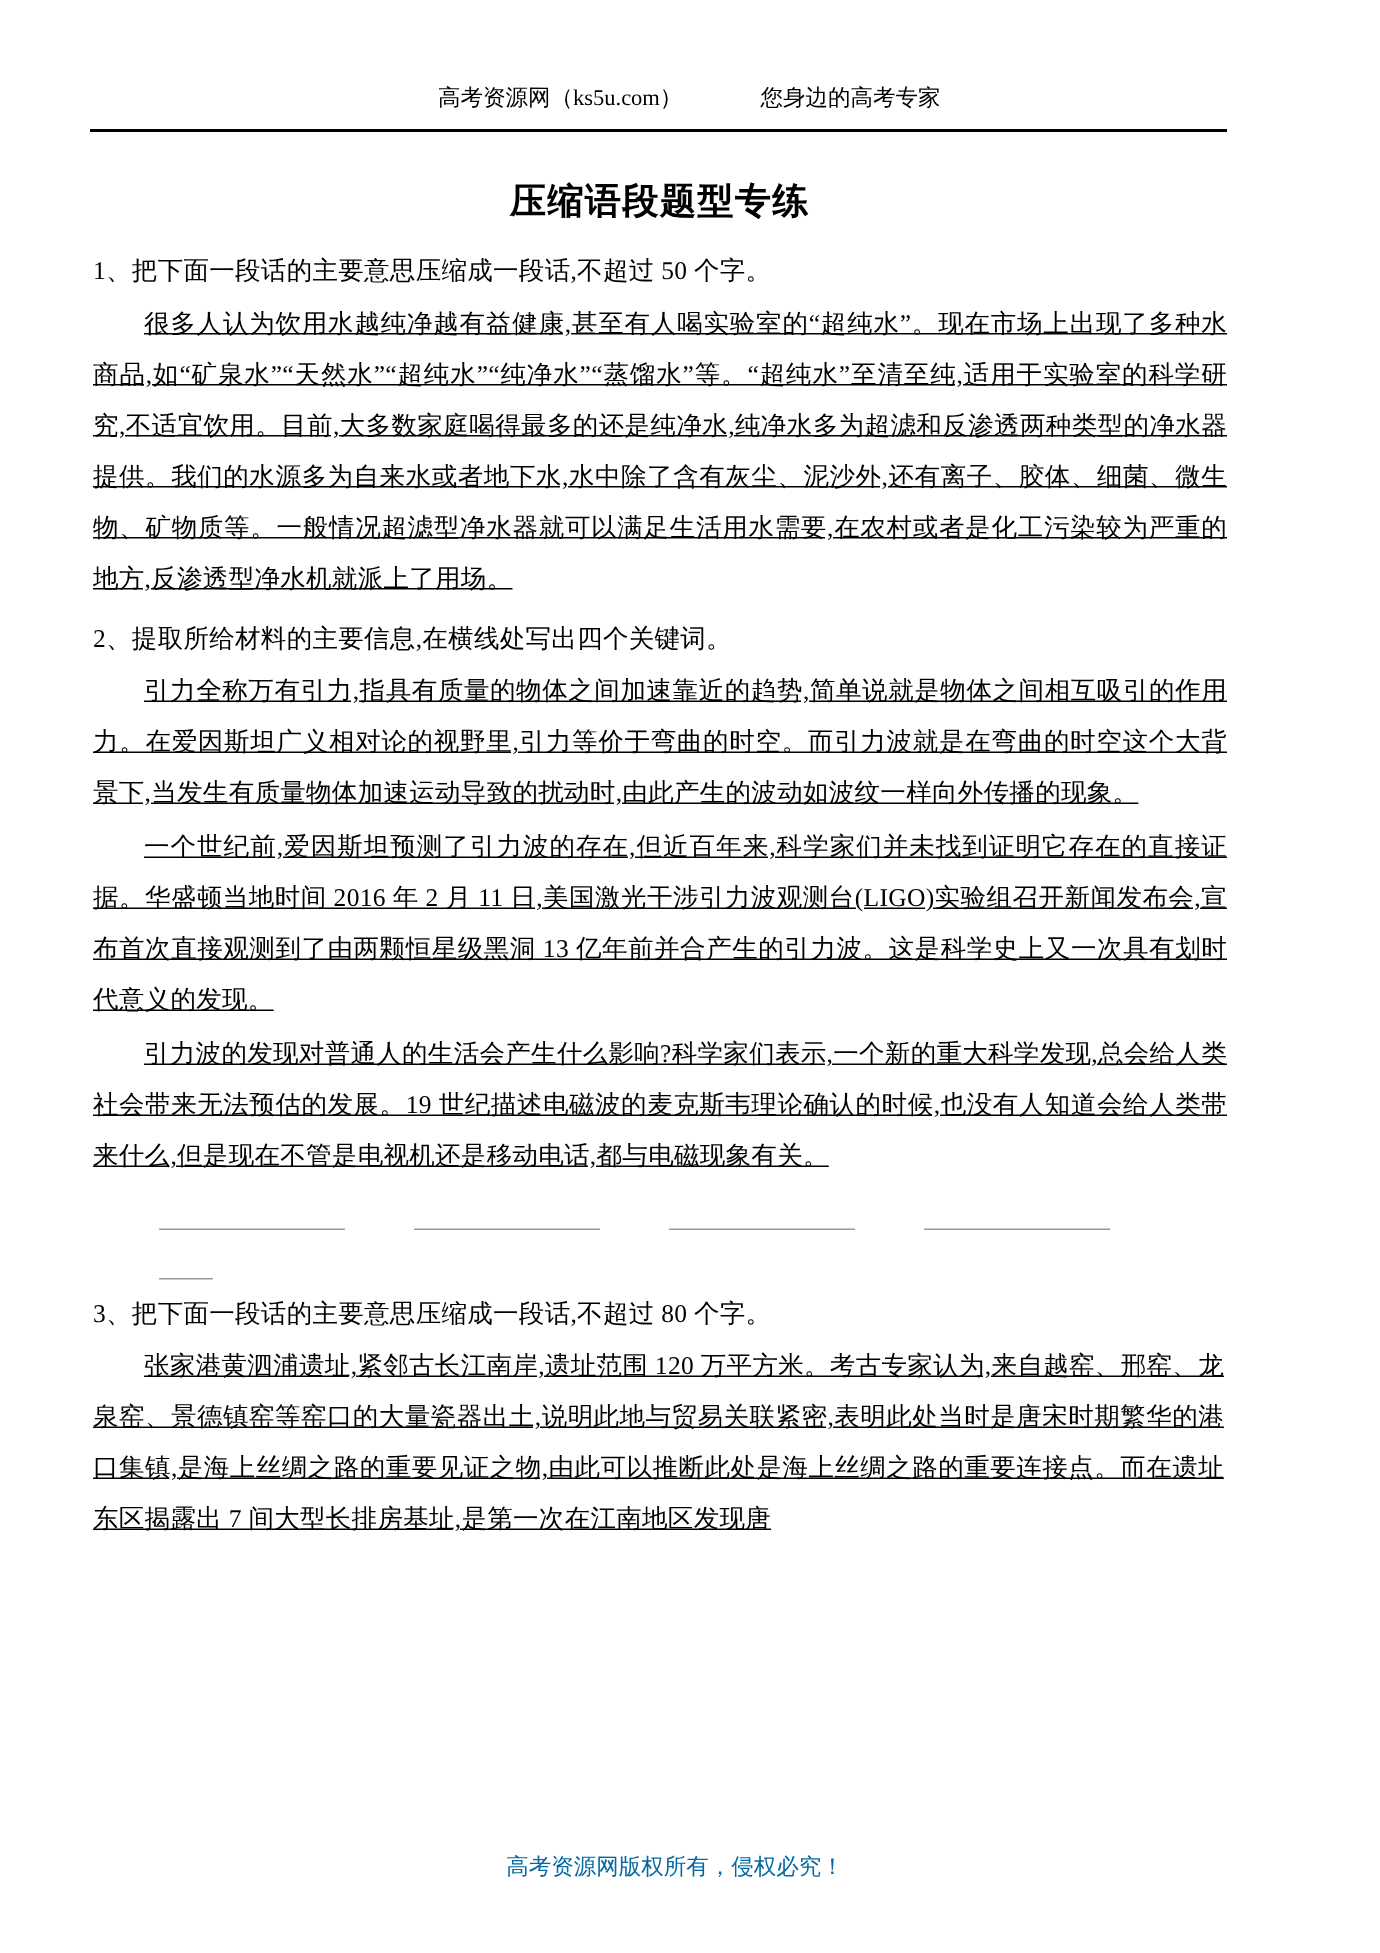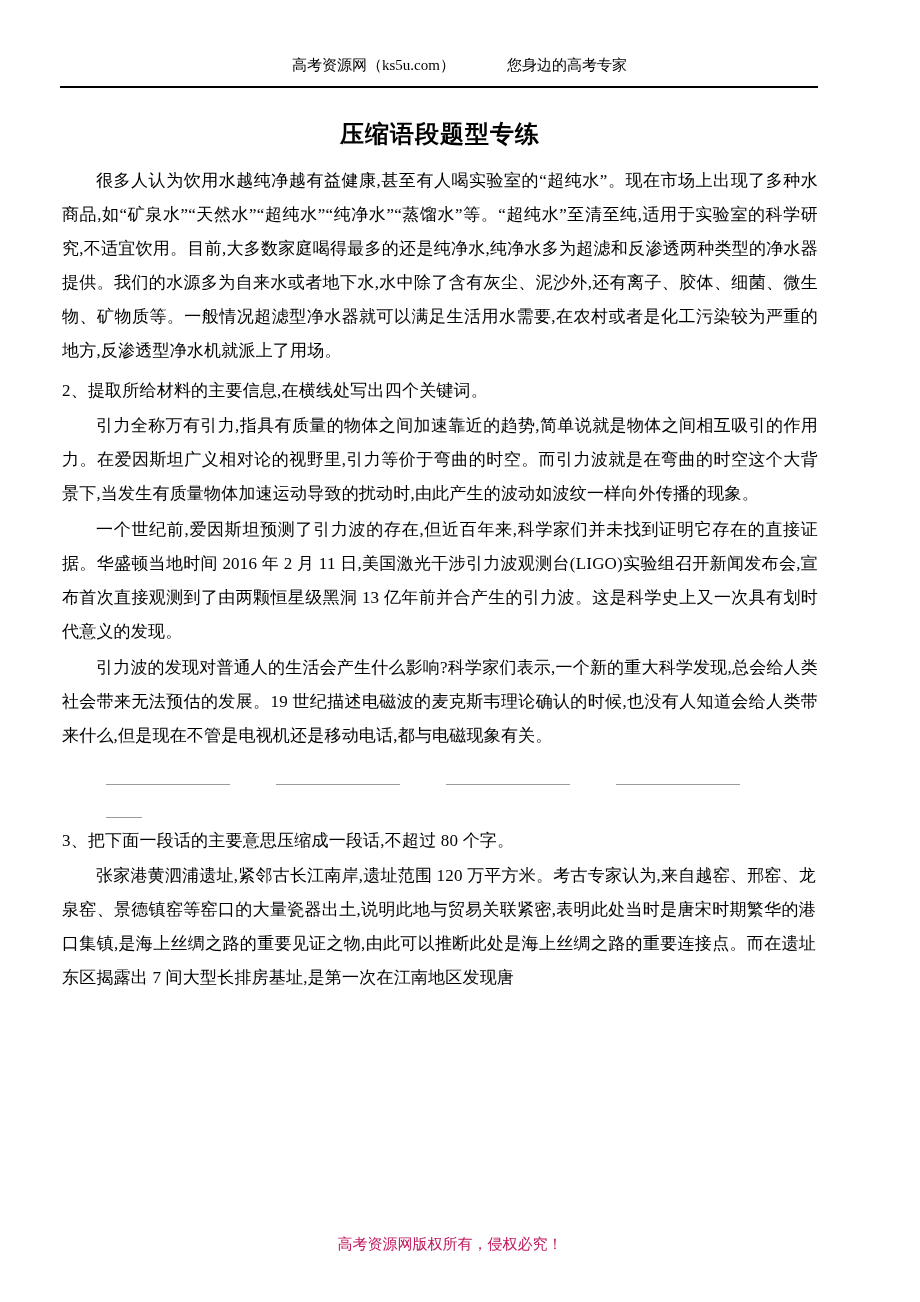--- a/index.html
+++ b/index.html
@@ -62,20 +62,21 @@
     margin: 6px 0 2px 0;
     letter-spacing: 0.2px;
   }
   .p {
     font-size: 17px;
     line-height: 2.0;
     text-align: justify;
     text-indent: 34px;
     margin: 0 0 2px 0;
     letter-spacing: 0.2px;
+    text-decoration: underline;
   }
   .p-narrow {
     padding-right: 2px;
   }
   
   .blanks {
     margin-top: 16px;
     margin-bottom: 6px;
     display: flex;
     gap: 46px;
@@ -94,37 +95,38 @@
     margin-top: 18px;
   }
   
   .footer {
     position: absolute;
     left: 0;
     right: 0;
     bottom: 48px;
     text-align: center;
     font-size: 15px;
-    color: #be185d;
+    color: #0369a1;
     padding-left: 20px;
   }
 </style>
 </head>
 <body>
 
 <div class="page">
 
   <div class="header">
     <span class="site">高考资源网（ks5u.com）</span>
     <span class="slogan">您身边的高考专家</span>
   </div>
   <div class="header-rule"></div>
 
   <div class="doc-title">压缩语段题型专练</div>
 
+  <div class="q">1、把下面一段话的主要意思压缩成一段话,不超过 50 个字。</div>
   <div class="p">很多人认为饮用水越纯净越有益健康,甚至有人喝实验室的“超纯水”。现在市场上出现了多种水商品,如“矿泉水”“天然水”“超纯水”“纯净水”“蒸馏水”等。“超纯水”至清至纯,适用于实验室的科学研究,不适宜饮用。目前,大多数家庭喝得最多的还是纯净水,纯净水多为超滤和反渗透两种类型的净水器提供。我们的水源多为自来水或者地下水,水中除了含有灰尘、泥沙外,还有离子、胶体、细菌、微生物、矿物质等。一般情况超滤型净水器就可以满足生活用水需要,在农村或者是化工污染较为严重的地方,反渗透型净水机就派上了用场。</div>
 
   <div class="q">2、提取所给材料的主要信息,在横线处写出四个关键词。</div>
   <div class="p">引力全称万有引力,指具有质量的物体之间加速靠近的趋势,简单说就是物体之间相互吸引的作用力。在爱因斯坦广义相对论的视野里,引力等价于弯曲的时空。而引力波就是在弯曲的时空这个大背景下,当发生有质量物体加速运动导致的扰动时,由此产生的波动如波纹一样向外传播的现象。</div>
   <div class="p">一个世纪前,爱因斯坦预测了引力波的存在,但近百年来,科学家们并未找到证明它存在的直接证据。华盛顿当地时间 2016 年 2 月 11 日,美国激光干涉引力波观测台(LIGO)实验组召开新闻发布会,宣布首次直接观测到了由两颗恒星级黑洞 13 亿年前并合产生的引力波。这是科学史上又一次具有划时代意义的发现。</div>
   <div class="p">引力波的发现对普通人的生活会产生什么影响?科学家们表示,一个新的重大科学发现,总会给人类社会带来无法预估的发展。19 世纪描述电磁波的麦克斯韦理论确认的时候,也没有人知道会给人类带来什么,但是现在不管是电视机还是移动电话,都与电磁现象有关。</div>
 
   <div class="blanks">
     <div class="blank-line"></div>
     <div class="blank-line"></div>

